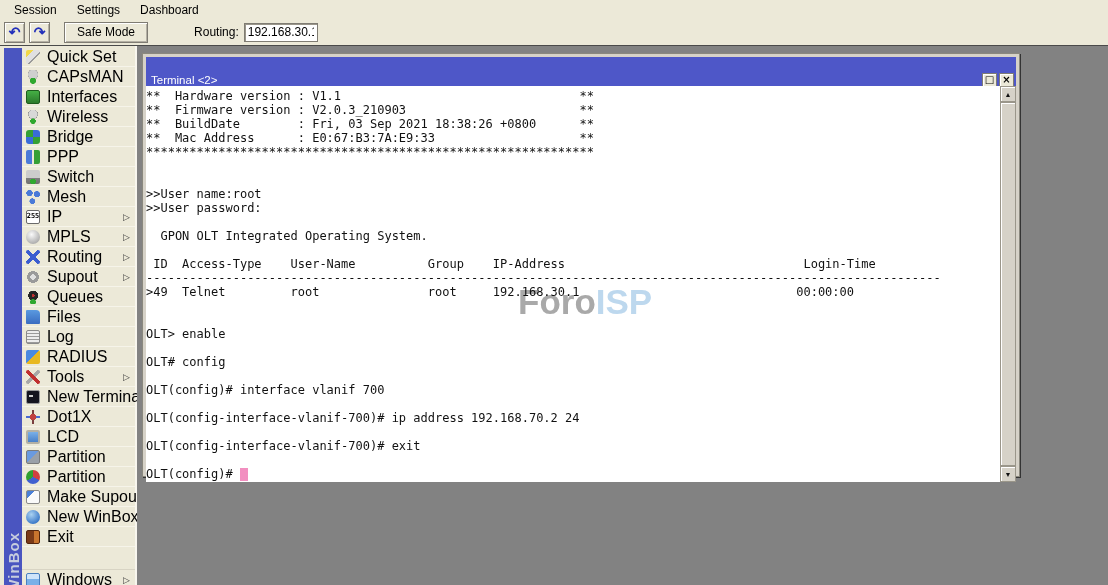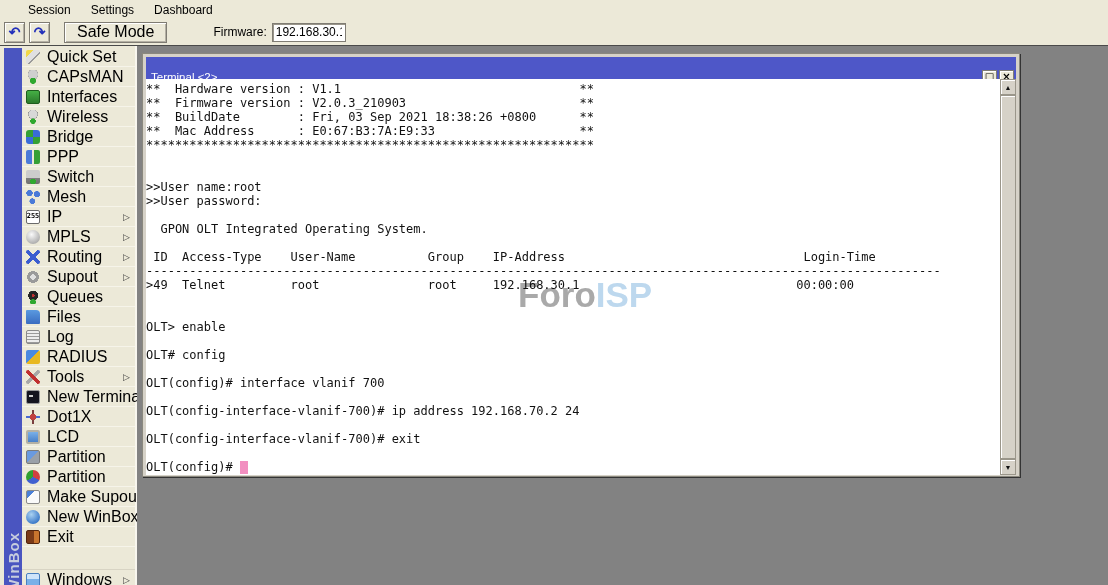--- a/index.html
+++ b/index.html
@@ -1,31 +1,31 @@
 <!DOCTYPE html>
 <html><head>
 <meta charset="utf-8">
 <style>
   html,body{margin:0;padding:0;background:#555;}
   #app{position:relative;width:1108px;height:585px;overflow:hidden;
        font-family:"Liberation Sans",sans-serif;background:#828282;
        -webkit-font-smoothing:antialiased;}
   
   .menubar{position:absolute;top:0;left:0;width:100%;height:19px;background:#ece9d8;
-           display:flex;align-items:center;gap:4px;padding-left:20px;box-sizing:border-box;}
+           display:flex;align-items:center;gap:4px;padding-left:6px;box-sizing:border-box;}
   .menu-item{font-size:12px;color:#000;padding:1px 8px;cursor:default;}
   
   .toolbar{position:absolute;top:19px;left:0;width:100%;height:27px;background:#ece9d8;
            border-bottom:1px solid #4a4a4a;display:flex;align-items:center;box-sizing:border-box;}
   .tbtn{height:21px;background:#ece9d8;border:1px solid #7f7c73;
         box-shadow:inset 1px 1px 0 #fff,inset -1px -1px 0 #b4b0a4;
         display:flex;align-items:center;justify-content:center;font-size:12px;color:#000;
         box-sizing:border-box;}
   .tbtn.sq{width:21px;margin-left:4px;color:#2330bb;font-size:14px;font-weight:bold;line-height:1;}
-  .tbtn.safe{margin-left:14px;padding:0 12px;font-size:16px;}
+  .tbtn.safe{margin-left:14px;padding:0 12px;font-size:12px;}
   .session-label{margin-left:46px;font-size:12px;color:#000;}
   .session-input{margin-left:5px;width:66px;height:17px;border:1px solid #7f7c73;
         box-shadow:inset 1px 1px 0 #9a968a;background:#fff;font:12px "Liberation Sans",sans-serif;
         padding:0 3px;color:#000;}
   
   .main{position:absolute;top:46px;left:0;right:0;bottom:0;}
   .workspace{position:absolute;left:137px;top:0;right:0;bottom:0;background:#828282;}
   
   .sidebar{position:absolute;left:0;top:0;width:137px;height:100%;background:#ece9d8;
            border-right:2px solid #f8f6ee;box-sizing:border-box;}
@@ -79,21 +79,21 @@
   .lcd-icon{background:linear-gradient(#7ab0e8,#4a80c8);border:2px solid #b4b0a4;box-sizing:border-box;}
   .metarouter-icon{background:linear-gradient(135deg,#6a9ae0 0 50%,#9aa0a8 50%);border:1px solid #7a7a7a;box-sizing:border-box;}
   .partition-icon{background:conic-gradient(#d04040 0 33%,#4060d0 33% 66%,#30a030 66%);border-radius:50%;}
   .supout-icon{background:linear-gradient(135deg,#4a80d8 0 30%,#fafafa 30%);border:1px solid #8a8a8a;box-sizing:border-box;}
   .winbox-icon{background:radial-gradient(circle at 38% 32%,#aad2f2,#3a78c8 74%);border-radius:50%;}
   .exit-icon{background:linear-gradient(90deg,#7a3a18 0 58%,#c8742e 58%);border:1px solid #53250e;box-sizing:border-box;}
   .windows-icon{background:linear-gradient(#cfe4fa 0 40%,#7ab0e8 40%);border:1px solid #4a80c0;box-sizing:border-box;}
   
   .win{position:absolute;left:5px;top:7px;width:878px;height:424px;background:#d6d2c8;
        border:1px solid #8a887e;box-shadow:1px 1px 0 rgba(0,0,0,.6);padding:3px;box-sizing:border-box;}
-  .titlebar{height:22px;background:#4e57c8;color:#fff;display:flex;align-items:center;
+  .titlebar{height:29px;background:#4e57c8;color:#fff;display:flex;align-items:center;
             padding:17px 2px 0 5px;box-sizing:border-box;}
   .title-text{font-size:11.5px;}
   .tb-buttons{margin-left:auto;display:flex;gap:2px;}
   .tb-btn{width:15px;height:14px;background:#ece9d8;border:1px solid #7f7c73;
           box-shadow:inset 1px 1px 0 #fff;display:flex;align-items:center;justify-content:center;
           font:bold 10px "DejaVu Sans",sans-serif;color:#000;line-height:1;box-sizing:border-box;}
   .win-body{position:relative;height:calc(100% - 20px);background:#fff;overflow:hidden;}
   .term-pre{margin:0;position:relative;z-index:1;padding:3px 20px 0 0;
             font:12px/14px "DejaVu Sans Mono",monospace;color:#111;white-space:pre;overflow:hidden;height:100%;
             box-sizing:border-box;background:transparent;}
@@ -123,21 +123,21 @@
   </div>
 
   <div class="toolbar">
     <button class="tbtn sq">
         <span>↶</span>
       </button>
     <button class="tbtn sq">
         <span>↷</span>
       </button>
     <button class="tbtn safe">Safe Mode</button>
-    <span class="session-label">Firmware:</span>
+    <span class="session-label">Routing:</span>
     <input class="session-input" value="192.168.30.1" style="">
   </div>
 
   <div class="main">
 
     <div class="sidebar">
       <div class="brandstrip">
         <span class="brand-text">WinBox</span>
       </div>
       <div class="sb-items">

